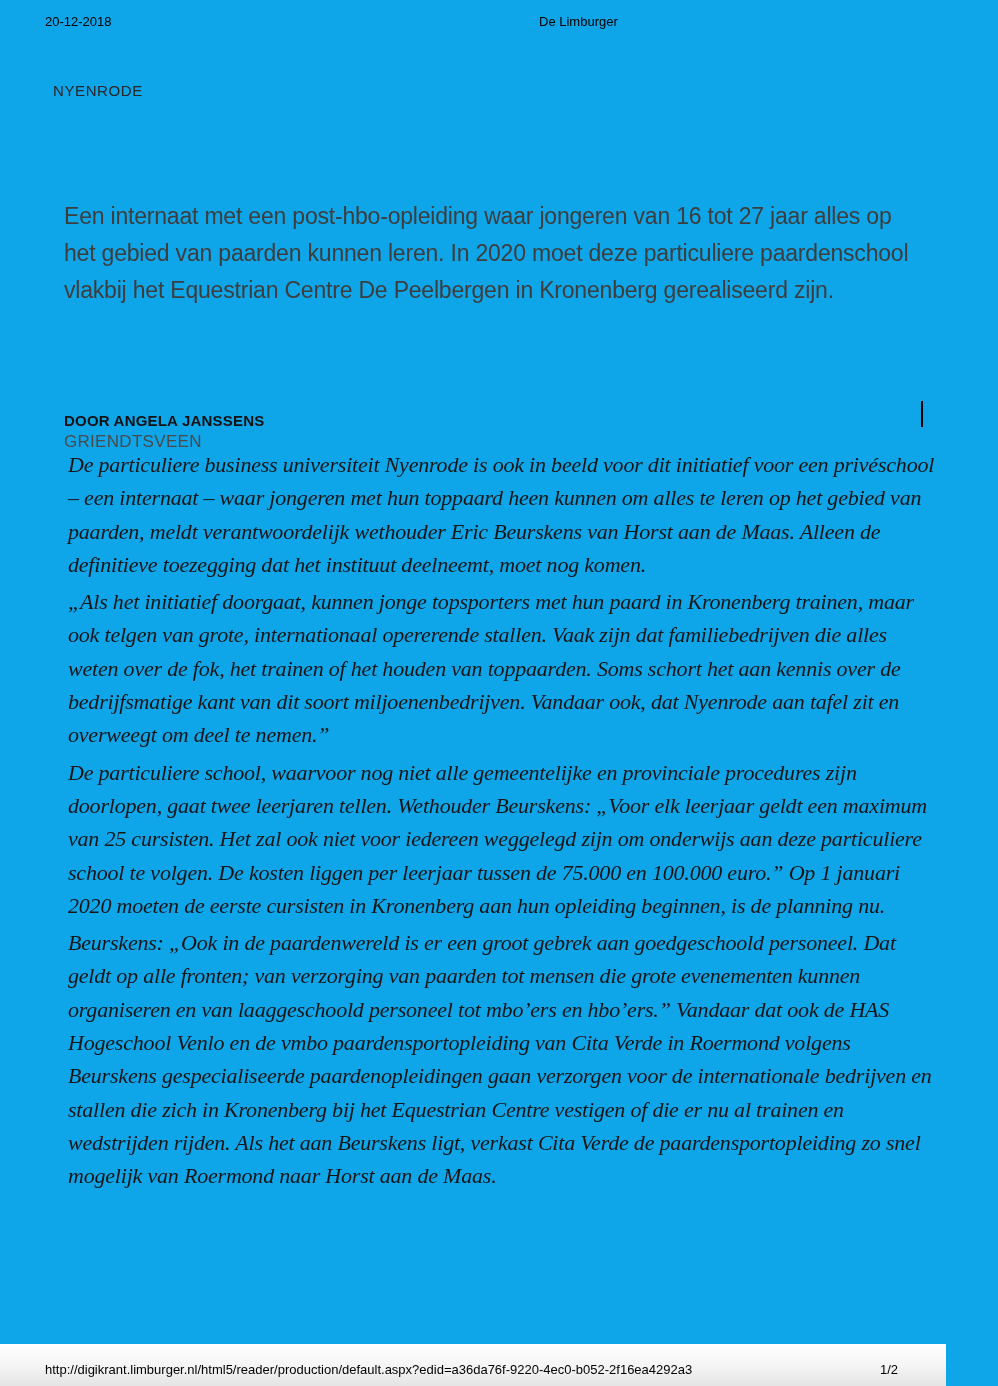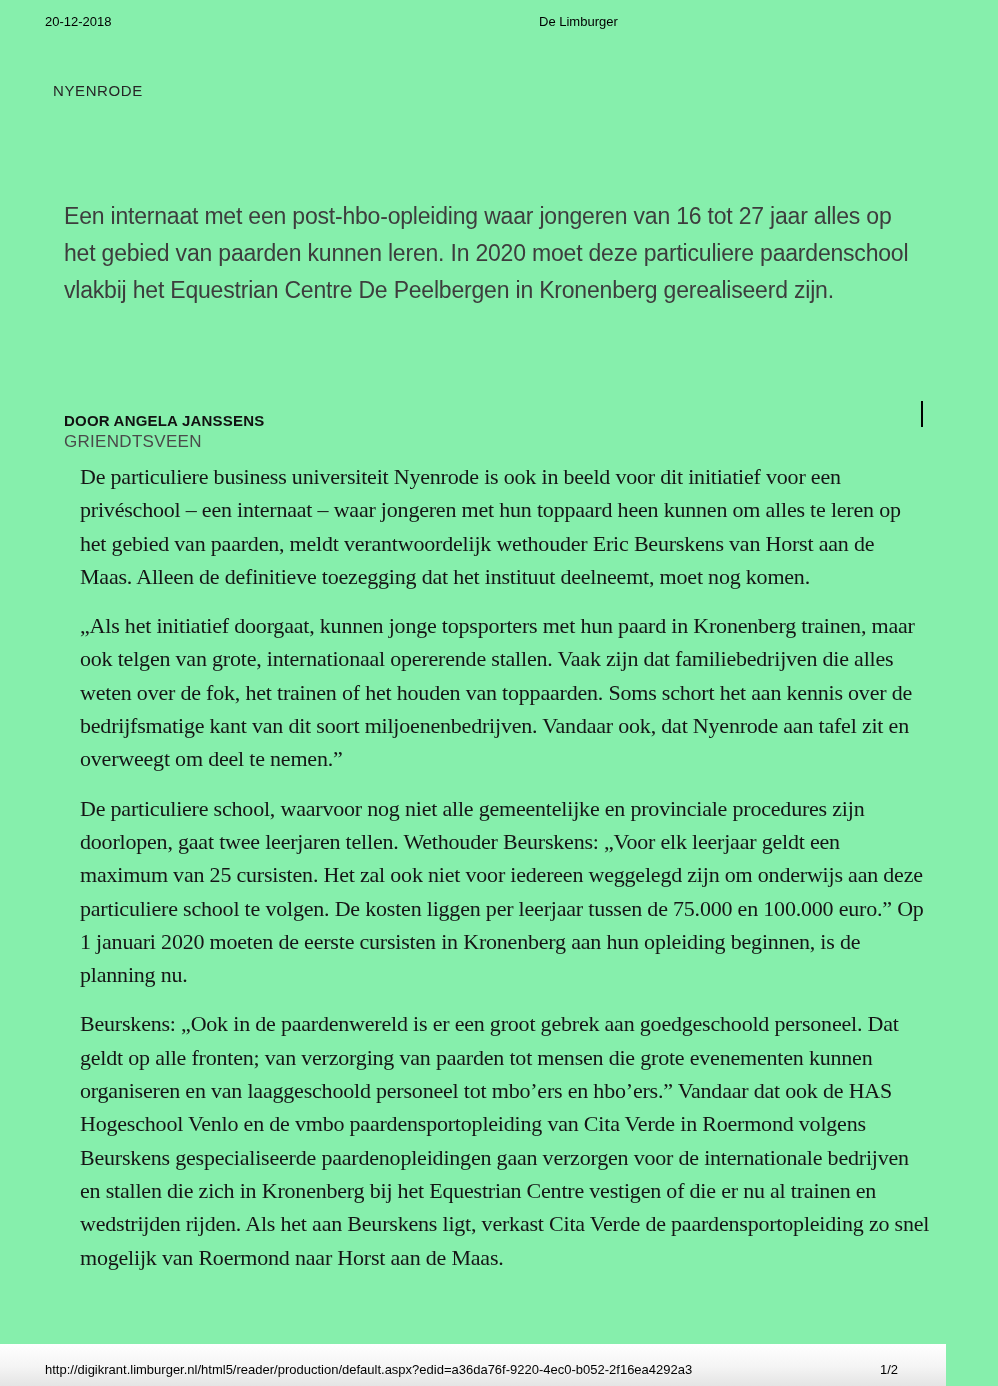--- a/index.html
+++ b/index.html
@@ -4,21 +4,21 @@
 <style>
   html, body {
     margin: 0;
     padding: 0;
     background: #ffffff;
   }
   .page {
     position: relative;
     width: 998px;
     height: 1386px;
-    background: #86efac;
+    background: #0ea5e9;
     overflow: hidden;
     font-family: "Liberation Sans", sans-serif;
   }
 
   
   .print-header-date {
     position: absolute;
     left: 45px;
     top: 14px;
     font-size: 13px;
@@ -93,22 +93,23 @@
     left: 64px;
     top: 444px;
     width: 882px;
     font-family: "Liberation Serif", serif;
     font-size: 22px;
     line-height: 33.3px;
     letter-spacing: -0.2px;
     color: #151515;
   }
   .article-body p {
-    margin: 16px;
+    margin: 4px;
     padding: 0;
+    font-style: italic;
   }
 
   
   .print-footer {
     position: absolute;
     left: 0;
     bottom: 0;
     width: 946px;
     height: 42px;
     background: linear-gradient(180deg, #ffffff 0%, #f4f4f4 55%, #e4e4e4 100%);

